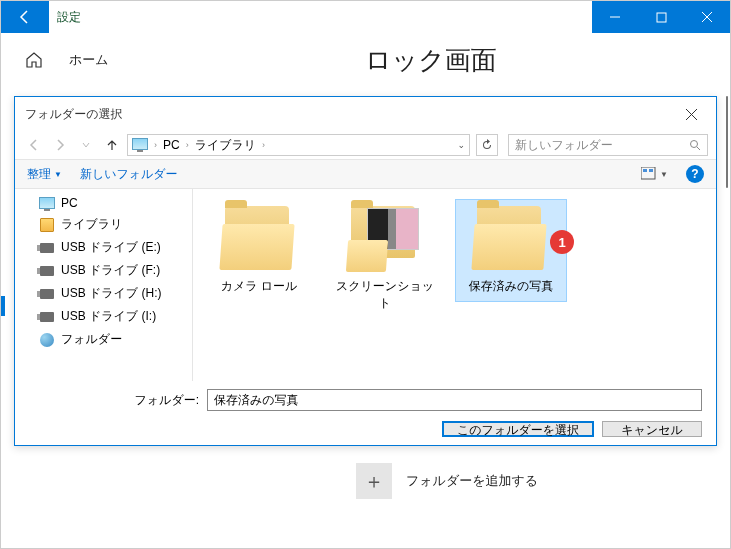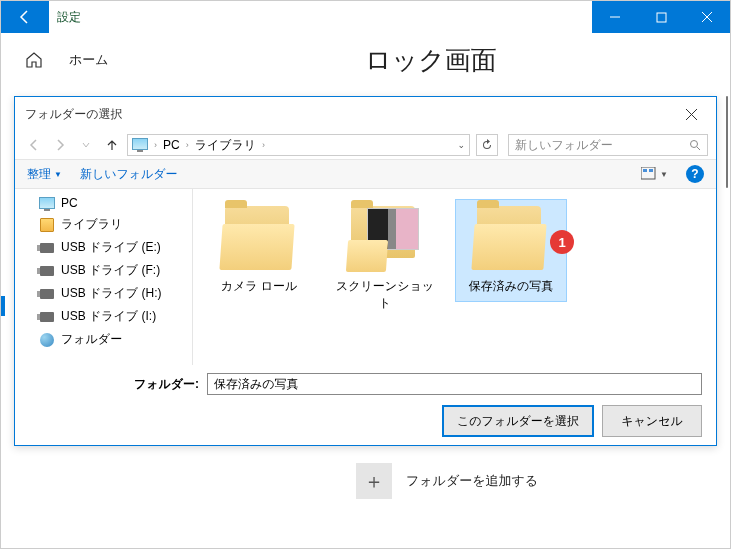--- a/index.html
+++ b/index.html
@@ -67,24 +67,24 @@
 .folder-icon { width: 76px; height: 64px; margin: 0 auto 8px; position: relative; }
 .folder-back { position: absolute; top: 0; left: 4px; width: 64px; height: 52px; background: linear-gradient(#f7dc9a, #e8c46a); border-radius: 4px 4px 2px 2px; }
 .folder-back::before { content: ''; position: absolute; top: -6px; left: 0; width: 22px; height: 8px; background: #e8c46a; border-radius: 3px 3px 0 0; }
 .folder-front { position: absolute; bottom: 0; left: 0; width: 72px; height: 46px; background: linear-gradient(#ffe9ad, #f3cf7c); border-radius: 2px; transform: skewX(-4deg); }
 .folder-thumb { position: absolute; top: 2px; right: 4px; width: 52px; height: 42px; background: #fff; border: 1px solid #ccc; overflow: hidden; }
 .thumb-content { width: 100%; height: 100%; background: linear-gradient(90deg, #222 0%, #222 40%, #888 40%, #888 55%, #e8b4c8 55%, #e8b4c8 100%); }
 .badge { position: absolute; top: 30px; right: -8px; width: 24px; height: 24px; background: #e53935; border-radius: 50%; color: #fff; display: flex; align-items: center; justify-content: center; font-size: 13px; font-weight: bold; }
 
 .dialog-footer { padding: 8px 14px; }
 .folder-row { display: flex; align-items: center; gap: 8px; font-size: 12px; }
-.folder-row label { width: 170px; text-align: right; font-weight: bold; }
+.folder-row label { width: 170px; text-align: right; }
 .folder-row input { flex: 1; height: 22px; border: 1px solid #888; padding: 0 6px; font-size: 12px; }
 .btn-row { display: flex; justify-content: flex-end; gap: 8px; margin-top: 10px; }
-.dlg-btn { min-width: 100px; height: 32px; border: 1px solid #aaa; background: #e8e8e8; font-size: 12px; cursor: pointer; padding: 0 14px; }
+.dlg-btn { min-width: 100px; height: 16px; border: 1px solid #aaa; background: #e8e8e8; font-size: 12px; cursor: pointer; padding: 0 14px; }
 .dlg-btn.default { border: 1px solid #0078d7; box-shadow: inset 0 0 0 1px #0078d7; }
 
 
 .add-folder { position: absolute; left: 355px; top: 462px; display: flex; align-items: center; gap: 14px; font-size: 13px; color: #222; }
 .add-folder .plus-box { width: 36px; height: 36px; background: #e5e5e5; display: flex; align-items: center; justify-content: center; font-size: 20px; color: #555; }
 </style>
 </head>
 <body>
 
 <div class="titlebar">

